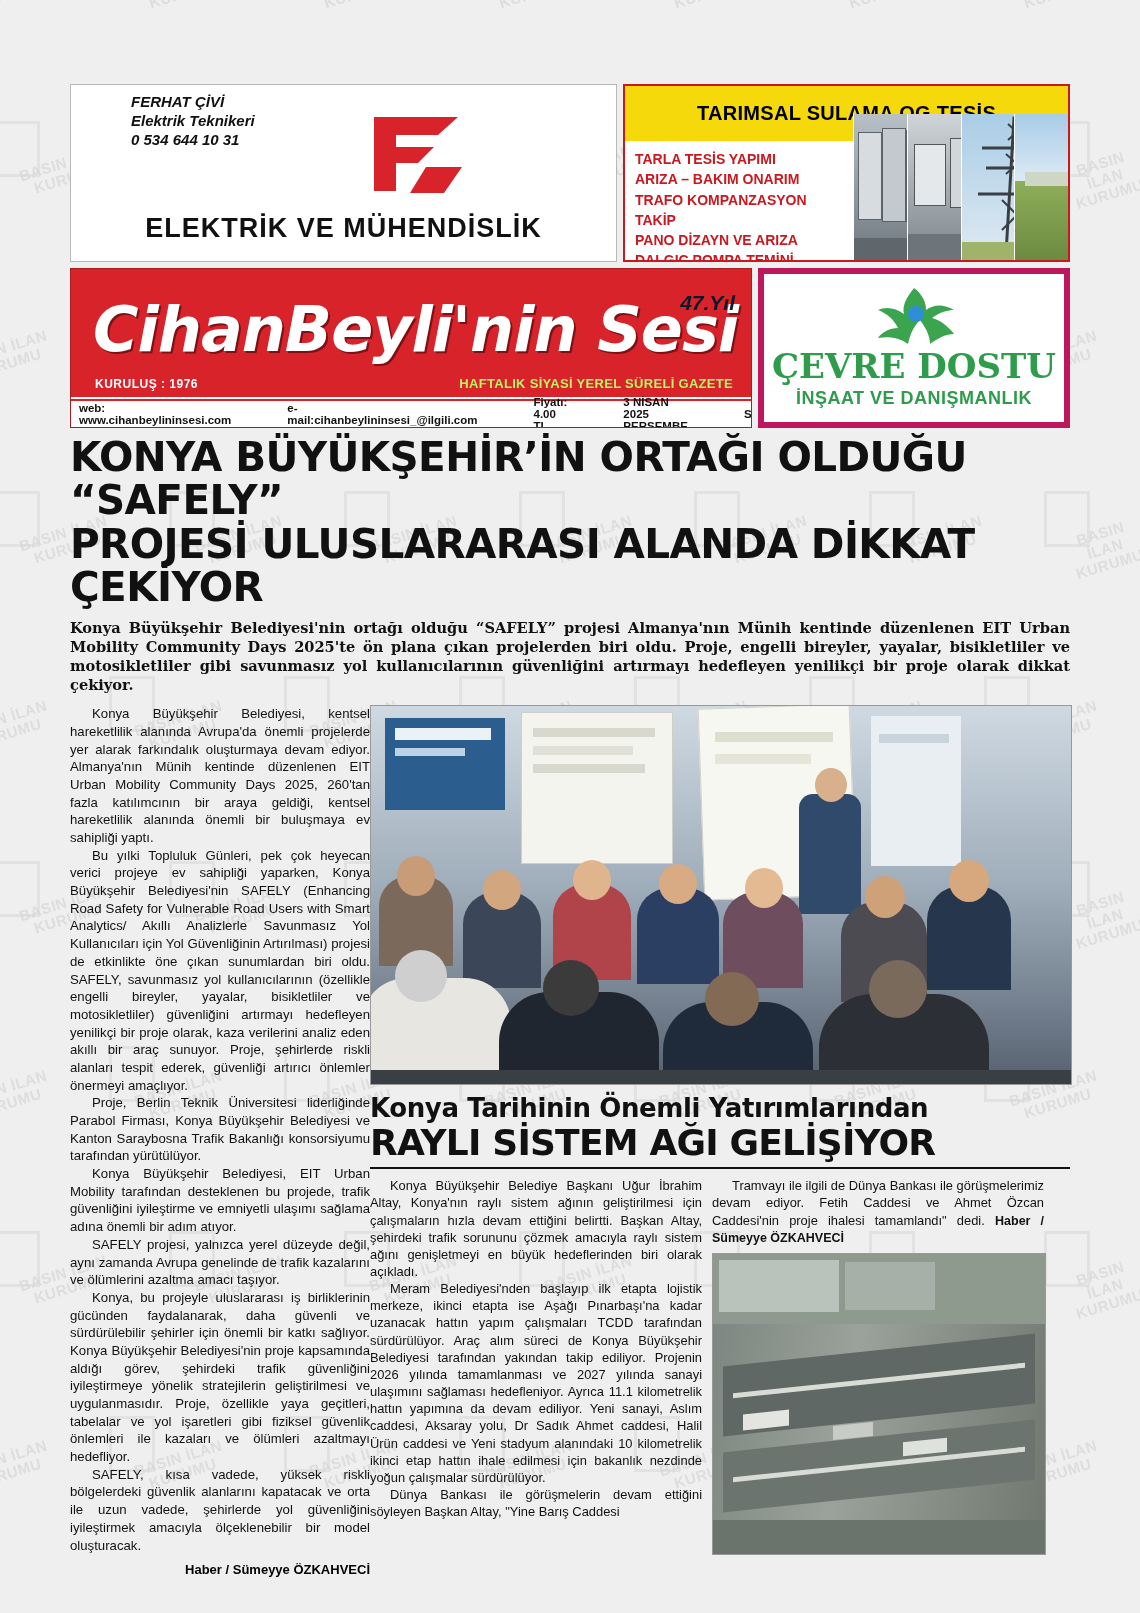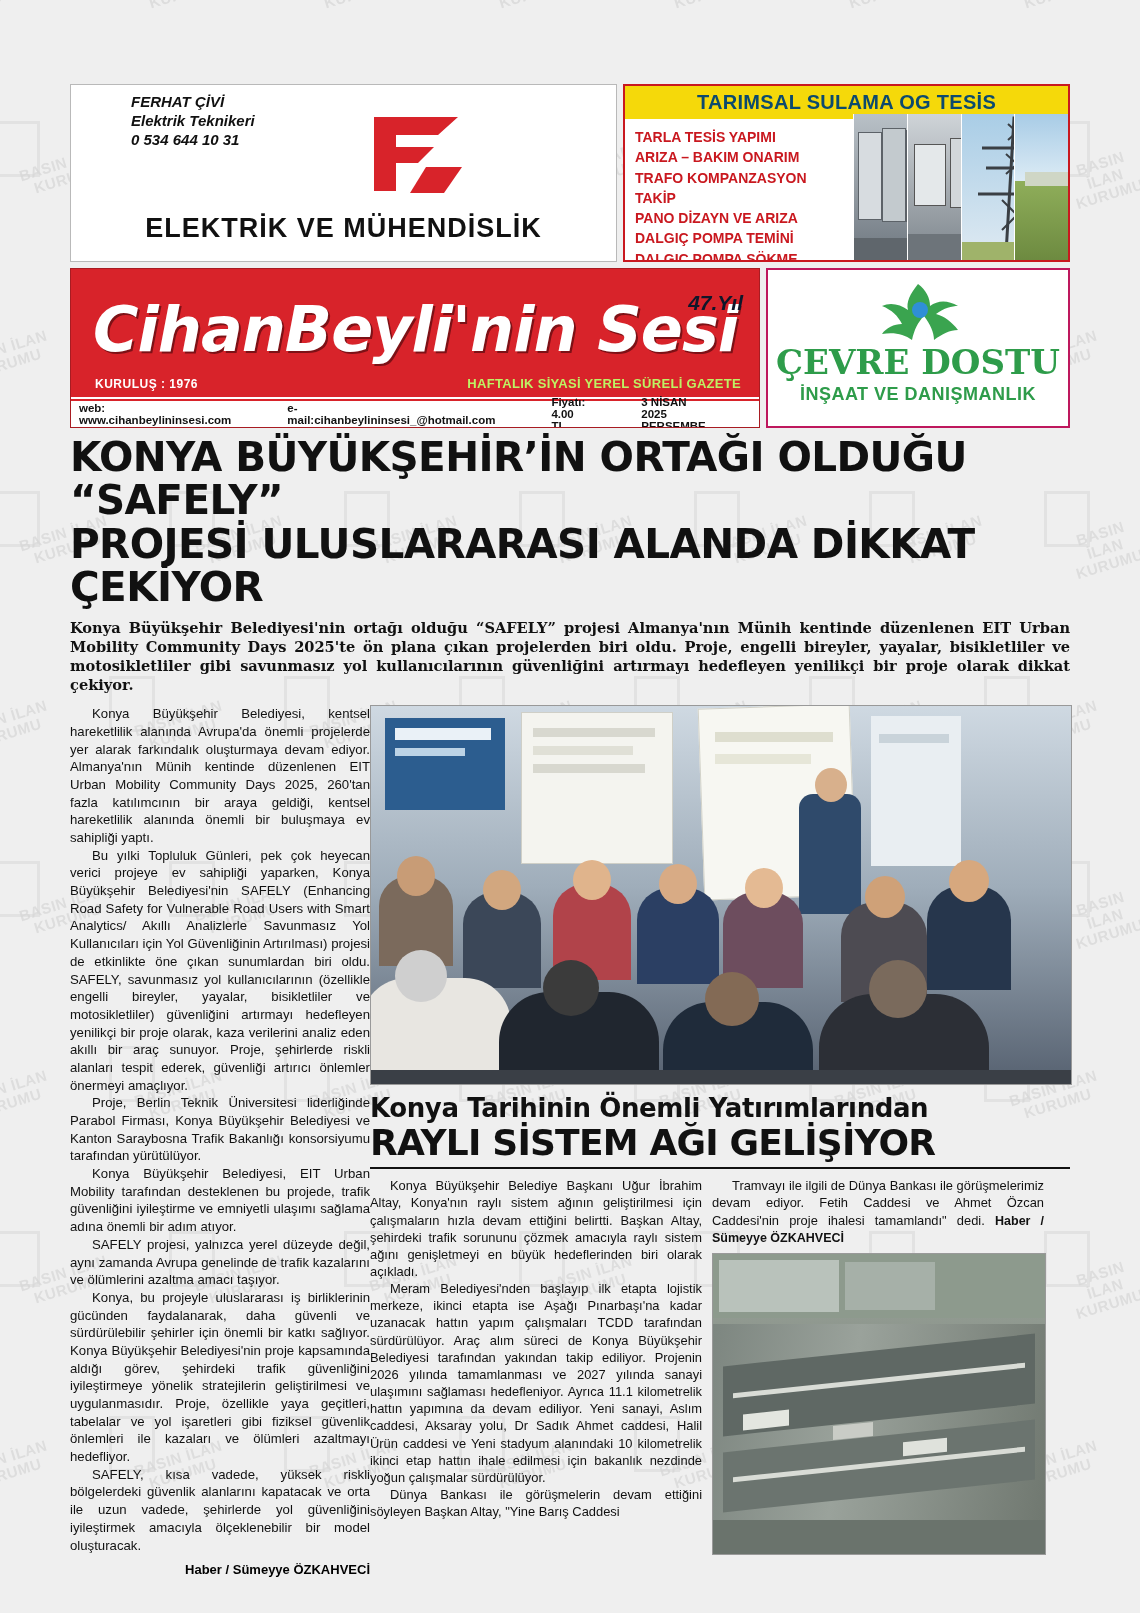--- a/index.html
+++ b/index.html
@@ -18,36 +18,36 @@
   #page{position:absolute;left:70px;top:84px;width:1000px;height:1420px;z-index:2;}
   
   .topads{display:flex;gap:6px;height:178px;}
   .ad-ozfer{position:relative;width:545px;background:#ffffff;border:1px solid #b9b9b9;overflow:hidden;}
   .ozfer-head{position:absolute;left:60px;top:8px;font-style:italic;font-weight:bold;font-size:15px;line-height:1.25;color:#111;}
   .ozfer-logo{position:absolute;left:0;top:38px;width:100%;text-align:center;
      font-size:74px;font-weight:bold;letter-spacing:-2px;color:#111;font-family:"DejaVu Sans",sans-serif;}
   .ozfer-sub{position:absolute;left:0;top:128px;width:100%;text-align:center;font-size:27px;font-weight:bold;letter-spacing:1px;color:#111;}
   .ozfer-mark{position:absolute;right:150px;top:26px;width:100px;height:86px;}
   .ad-tarim{position:relative;flex:1;background:#fff;border:2px solid #c9181f;overflow:hidden;}
-  .tarim-title{background:#f5d90a;color:#0c4a6e;font-weight:bold;font-size:20px;text-align:center;padding:5px 0;letter-spacing:.3px;}
+  .tarim-title{background:#f5d90a;color:#000000;font-weight:bold;font-size:20px;text-align:center;padding:16px 0;letter-spacing:.3px;}
   .tarim-list{color:#c9181f;font-weight:bold;font-size:14px;line-height:1.45;padding:8px 0 0 10px;width:215px;}
   .tarim-pics{position:absolute;right:0;top:28px;bottom:0;left:228px;display:flex;}
   .pic{flex:1;position:relative;overflow:hidden;border-left:1px solid #fff;}
   
   .masthead{display:flex;gap:6px;margin-top:6px;height:160px;}
   .mast-left{position:relative;flex:1;background:#d8232a;border:1px solid #a81c22;overflow:hidden;}
   .mast-title{position:absolute;left:22px;top:24px;font-size:62px;font-weight:bold;color:#fff;font-style:italic;letter-spacing:-1px;
      text-shadow:2px 2px 0 #7d1116;font-family:"DejaVu Sans",sans-serif;}
   .mast-47{position:absolute;right:16px;top:22px;color:#0f172a;font-style:italic;font-weight:bold;font-size:21px;}
   .mast-kurulus{position:absolute;left:24px;bottom:36px;color:#fff;font-size:12px;font-weight:bold;letter-spacing:.5px;}
   .mast-haftalik{position:absolute;right:18px;bottom:36px;color:#bef264;font-size:13px;font-weight:bold;letter-spacing:.3px;}
   .mast-rule{position:absolute;left:0;right:0;bottom:28px;height:2px;background:#fff;}
   .mast-info{position:absolute;left:0;right:0;bottom:0;height:26px;background:#fff;display:flex;align-items:center;font-size:11.5px;font-weight:bold;color:#111;gap:40px;}
   .mast-info span{padding:0 8px;}
-  .mast-right{width:300px;background:#fff;border:2px solid #be185d;position:relative;overflow:hidden;}
+  .mast-right{width:300px;background:#fff;border:6px solid #be185d;position:relative;overflow:hidden;}
   .cevre-title{position:absolute;left:0;right:0;top:72px;text-align:center;font-size:34px;font-weight:bold;color:#2e9c4a;
     font-family:"DejaVu Serif",serif;}
   .cevre-sub{position:absolute;left:0;right:0;top:114px;text-align:center;font-size:18px;font-weight:bold;color:#2e9c4a;letter-spacing:.5px;}
   
   .headline{margin-top:8px;font-size:40.5px;line-height:1.07;font-weight:bold;color:#111;letter-spacing:-.6px;
     font-family:"DejaVu Sans",sans-serif;}
   .lead{margin-top:10px;font-family:"DejaVu Serif",serif;font-size:14.6px;line-height:1.3;text-align:justify;font-weight:bold;color:#111;}
   
   .body-wrap{display:flex;margin-top:10px;}
   .col-left{width:300px;}
@@ -253,21 +253,21 @@
 
   <div class="masthead">
     <div class="mast-left">
       <div class="mast-title">CihanBeyli'nin Sesi</div>
       <div class="mast-47">47.Yıl</div>
       <div class="mast-kurulus">KURULUŞ : 1976</div>
       <div class="mast-haftalik">HAFTALIK SİYASİ YEREL SÜRELİ GAZETE</div>
       <div class="mast-rule"></div>
       <div class="mast-info">
         <span>web: www.cihanbeylininsesi.com</span>
-        <span>e-mail:cihanbeylininsesi_@hotmail.com</span>
+        <span>e-mail:cihanbeylininsesi_@ilgili.com</span>
         <span>Fiyatı: 4.00 TL</span>
         <span style="margin-left:auto;">3 NİSAN 2025 PERŞEMBE</span>
         <span>Sayı:2368</span>
       </div>
     </div>
     <div class="mast-right">
       <svg style="position:absolute;left:50%;top:8px;margin-left:-42px;" width="84" height="66" viewBox="0 0 84 66">
         <path d="M42 6 C34 16 30 24 32 32 C24 26 14 24 6 28 C16 32 22 38 26 46 C18 46 10 50 6 56 C18 54 28 56 36 62 C38 52 42 44 48 38 C54 46 58 54 58 62 C66 56 74 52 82 52 C76 44 68 38 60 36 C68 30 76 28 82 28 C72 22 62 22 54 28 C54 20 50 12 42 6 Z" fill="#3aa44f"></path>
         <circle cx="44" cy="32" r="8" fill="#2f8fd6"></circle>
       </svg>

